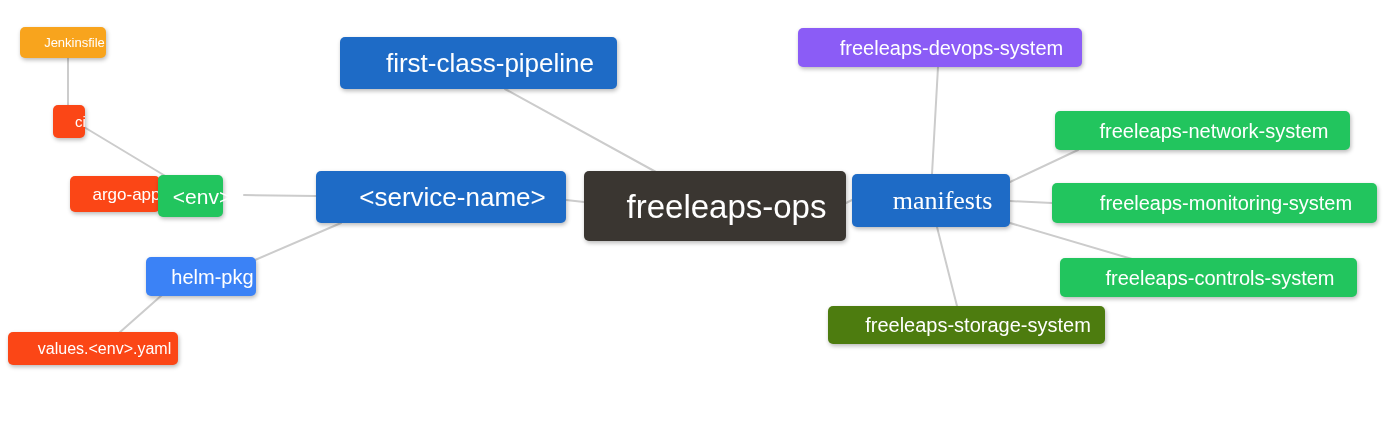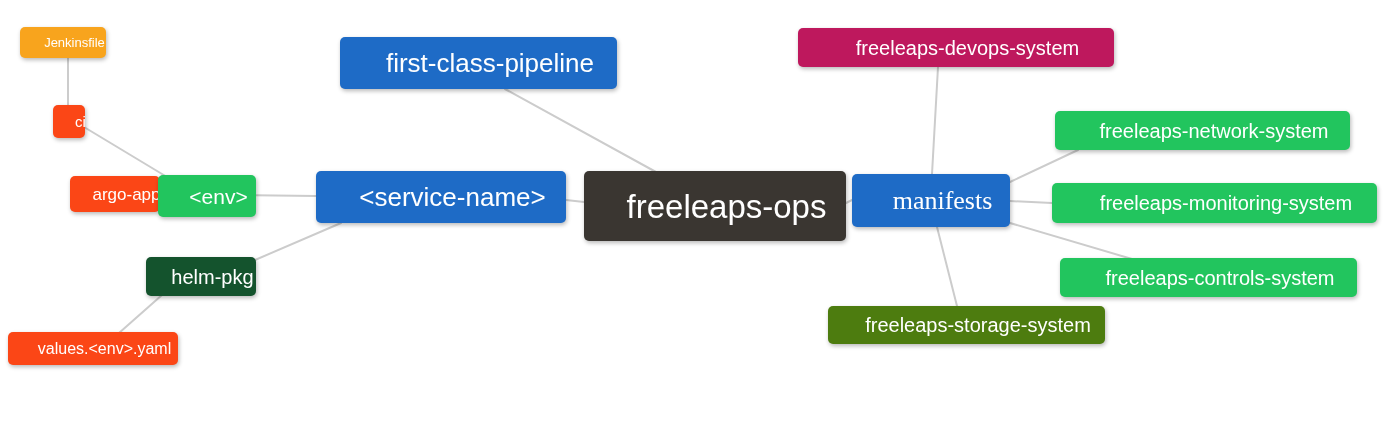--- a/index.html
+++ b/index.html
@@ -62,42 +62,42 @@
 
   <div class="node" style="left: 20px; top: 27px; width: 86px; height: 31px; font-size: 13px; background: rgb(248, 164, 29); color: rgb(255, 255, 255);">
       <span>Jenkinsfile</span>
     </div>
   <div class="node" style="left: 53px; top: 105px; width: 32px; height: 33px; font-size: 15px; background: rgb(251, 70, 22); color: rgb(255, 255, 255);">
       <span>ci</span>
     </div>
   <div class="node" style="left: 31px; top: 176px; width: 90px; height: 36px; font-size: 17px; background: rgb(251, 70, 22); color: rgb(255, 255, 255); margin-left: 39px;">
       <span>argo-app</span>
     </div>
-  <div class="node" style="left: 158px; top: 175px; width: 98px; height: 42px; font-size: 21px; background: rgb(34, 197, 94); color: rgb(255, 255, 255);">
+  <div class="node" style="left: 158px; top: 175px; width: 65px; height: 42px; font-size: 21px; background: rgb(34, 197, 94); color: rgb(255, 255, 255);">
       <span>&lt;env&gt;</span>
     </div>
-  <div class="node" style="left: 146px; top: 257px; width: 110px; height: 39px; font-size: 20px; background: #14532d; color: rgb(255, 255, 255);">
+  <div class="node" style="left: 146px; top: 257px; width: 110px; height: 39px; font-size: 20px; background: #3b82f6; color: rgb(255, 255, 255);">
       <span>helm-pkg</span>
     </div>
   <div class="node" style="left: 8px; top: 332px; width: 170px; height: 33px; font-size: 16px; background: rgb(251, 70, 22); color: rgb(255, 255, 255);">
       <span>values.&lt;env&gt;.yaml</span>
     </div>
   <div class="node" style="left: 313px; top: 37px; width: 277px; height: 52px; font-size: 26px; background: rgb(30, 107, 198); color: rgb(255, 255, 255); margin-left: 27px;">
       <span>first-class-pipeline</span>
     </div>
   <div class="node" style="left: 316px; top: 171px; width: 250px; height: 52px; font-size: 26px; background: rgb(30, 107, 198); color: rgb(255, 255, 255);">
       <span>&lt;service-name&gt;</span>
     </div>
   <div class="node" style="left: 584px; top: 171px; width: 262px; height: 70px; font-size: 33px; background: rgb(58, 54, 49); color: rgb(255, 255, 255);">
       <span>freeleaps-ops</span>
     </div>
   <div class="node" style="left: 852px; top: 174px; width: 158px; height: 53px; font-size: 26px; background: rgb(30, 107, 198); color: rgb(255, 255, 255); font-family: Liberation Serif, serif;">
       <span>manifests</span>
     </div>
-  <div class="node" style="left: 798px; top: 28px; width: 316px; height: 39px; font-size: 20px; background: #be185d; color: rgb(255, 255, 255);">
+  <div class="node" style="left: 798px; top: 28px; width: 284px; height: 39px; font-size: 20px; background: #8b5cf6; color: rgb(255, 255, 255);">
       <span>freeleaps-devops-system</span>
     </div>
   <div class="node" style="left: 1055px; top: 111px; width: 295px; height: 39px; font-size: 20px; background: rgb(34, 197, 94); color: rgb(255, 255, 255);">
       <span>freeleaps-network-system</span>
     </div>
   <div class="node" style="left: 1052px; top: 183px; width: 325px; height: 40px; font-size: 20px; background: rgb(34, 197, 94); color: rgb(255, 255, 255);">
       <span>freeleaps-monitoring-system</span>
     </div>
   <div class="node" style="left: 1060px; top: 258px; width: 297px; height: 39px; font-size: 20px; background: rgb(34, 197, 94); color: rgb(255, 255, 255);">
       <span>freeleaps-controls-system</span>

